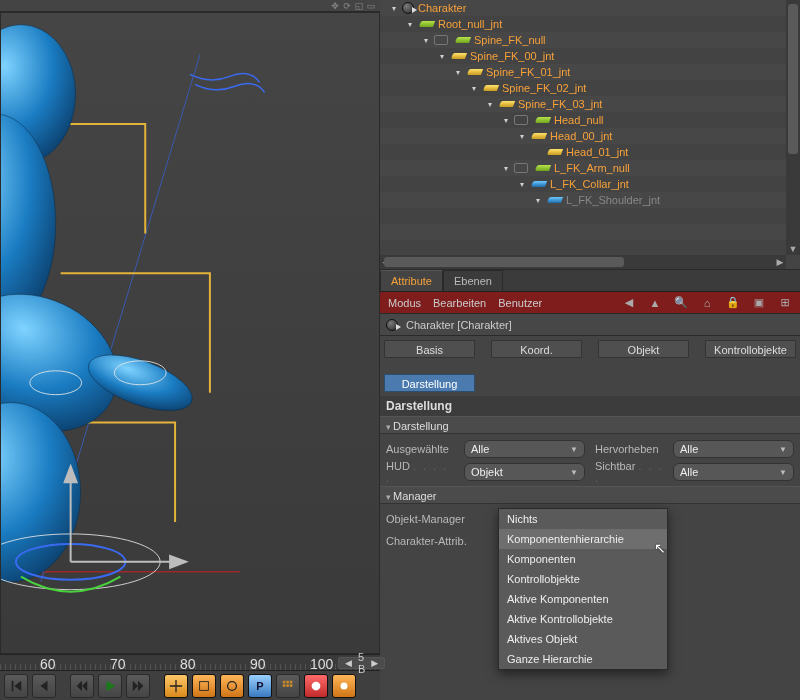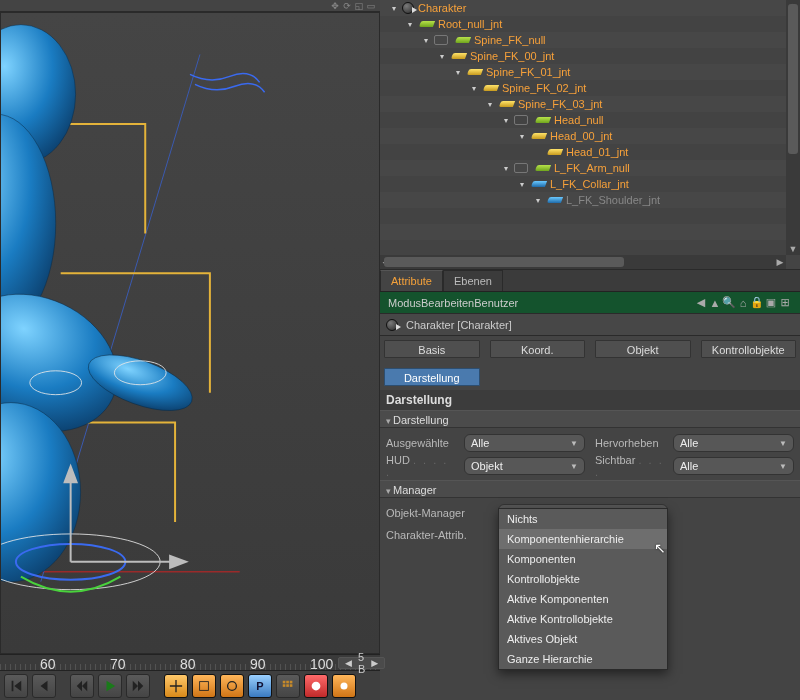--- a/index.html
+++ b/index.html
@@ -43,28 +43,28 @@
   .scroll-v { position: absolute; right: 0; top: 0; bottom: 14px; width: 14px; background: #3a3a3a; }
   .scroll-v .thumb { position: absolute; left: 2px; right: 2px; top: 4px; height: 150px; background: #5a5a5a; border-radius: 3px; }
   .scroll-h { position: absolute; left: 0; right: 14px; bottom: 0; height: 14px; background: #3a3a3a; }
   .scroll-h .thumb { position: absolute; top: 2px; bottom: 2px; left: 4px; width: 240px; background: #5a5a5a; border-radius: 3px; }
   .scroll-arrow { position:absolute; width:12px; height:12px; display:flex; align-items:center; justify-content:center; color:#aaa; font-size:9px; }
 
   .tabs { height: 22px; background: #3b3b3b; display: flex; align-items: flex-end; border-bottom: 1px solid #222; }
   .tab { padding: 4px 10px 4px 10px; color: #bbb; border: 1px solid #2a2a2a; border-bottom: none; background: #3b3b3b; cursor: pointer; }
   .tab.active { color: #f5a13a; background: #444; border-top: 1px solid #555; }
 
-  .menubar { height: 22px; background: #14532d; display: flex; align-items: center; gap: 0; padding: 0 8px; color: #ccc; border-bottom: 1px solid #2a2a2a; }
+  .menubar { height: 22px; background: #7f1d1d; display: flex; align-items: center; gap: 12px; padding: 0 8px; color: #ccc; border-bottom: 1px solid #2a2a2a; }
   .menubar .spacer { flex: 1; }
   .menubar .ic { width: 14px; height: 14px; color: #aaa; cursor: pointer; display:flex; align-items:center; justify-content:center; font-size: 11px; }
 
   .obj-hdr { height: 22px; background: #474747; display: flex; align-items: center; gap: 6px; padding: 0 6px; color: #ccc; border-bottom: 1px solid #2a2a2a; }
   .obj-hdr .nd { margin: 0 2px 0 0; }
 
-  .tabgrid { display: grid; grid-template-columns: repeat(4, 1fr); gap: 10px; padding: 4px; background: #444; }
+  .tabgrid { display: grid; grid-template-columns: repeat(4, 1fr); gap: 16px; padding: 4px; background: #444; }
   .modetab { height: 18px; text-align: center; line-height: 18px; color: #ddd; background: #4f4f4f; border: 1px solid #333; cursor: pointer; border-radius: 1px; }
   .modetab.blue { background: #4a7aae; border-color: #2d4e70; color: #fff; }
 
   .section-title { height: 20px; line-height: 20px; padding: 0 6px; color: #ddd; background: #3c3c3c; font-weight: bold; font-size: 12px; }
   .section-hdr { height: 18px; line-height: 18px; padding: 0 6px; color: #ddd; background: #4b4b4b; border-top:1px solid #555; border-bottom:1px solid #333; cursor:pointer; }
   .section-hdr::before { content: "▾ "; color:#aaa; font-size:9px; }
   .panel-body { padding: 4px 6px; }
   .row2 { display: grid; grid-template-columns: 1fr 1fr; gap: 10px; height: 22px; align-items: center; }
   .field { display: flex; align-items: center; gap: 6px; }
   .field label { width: 72px; color: #b8b8b8; }

